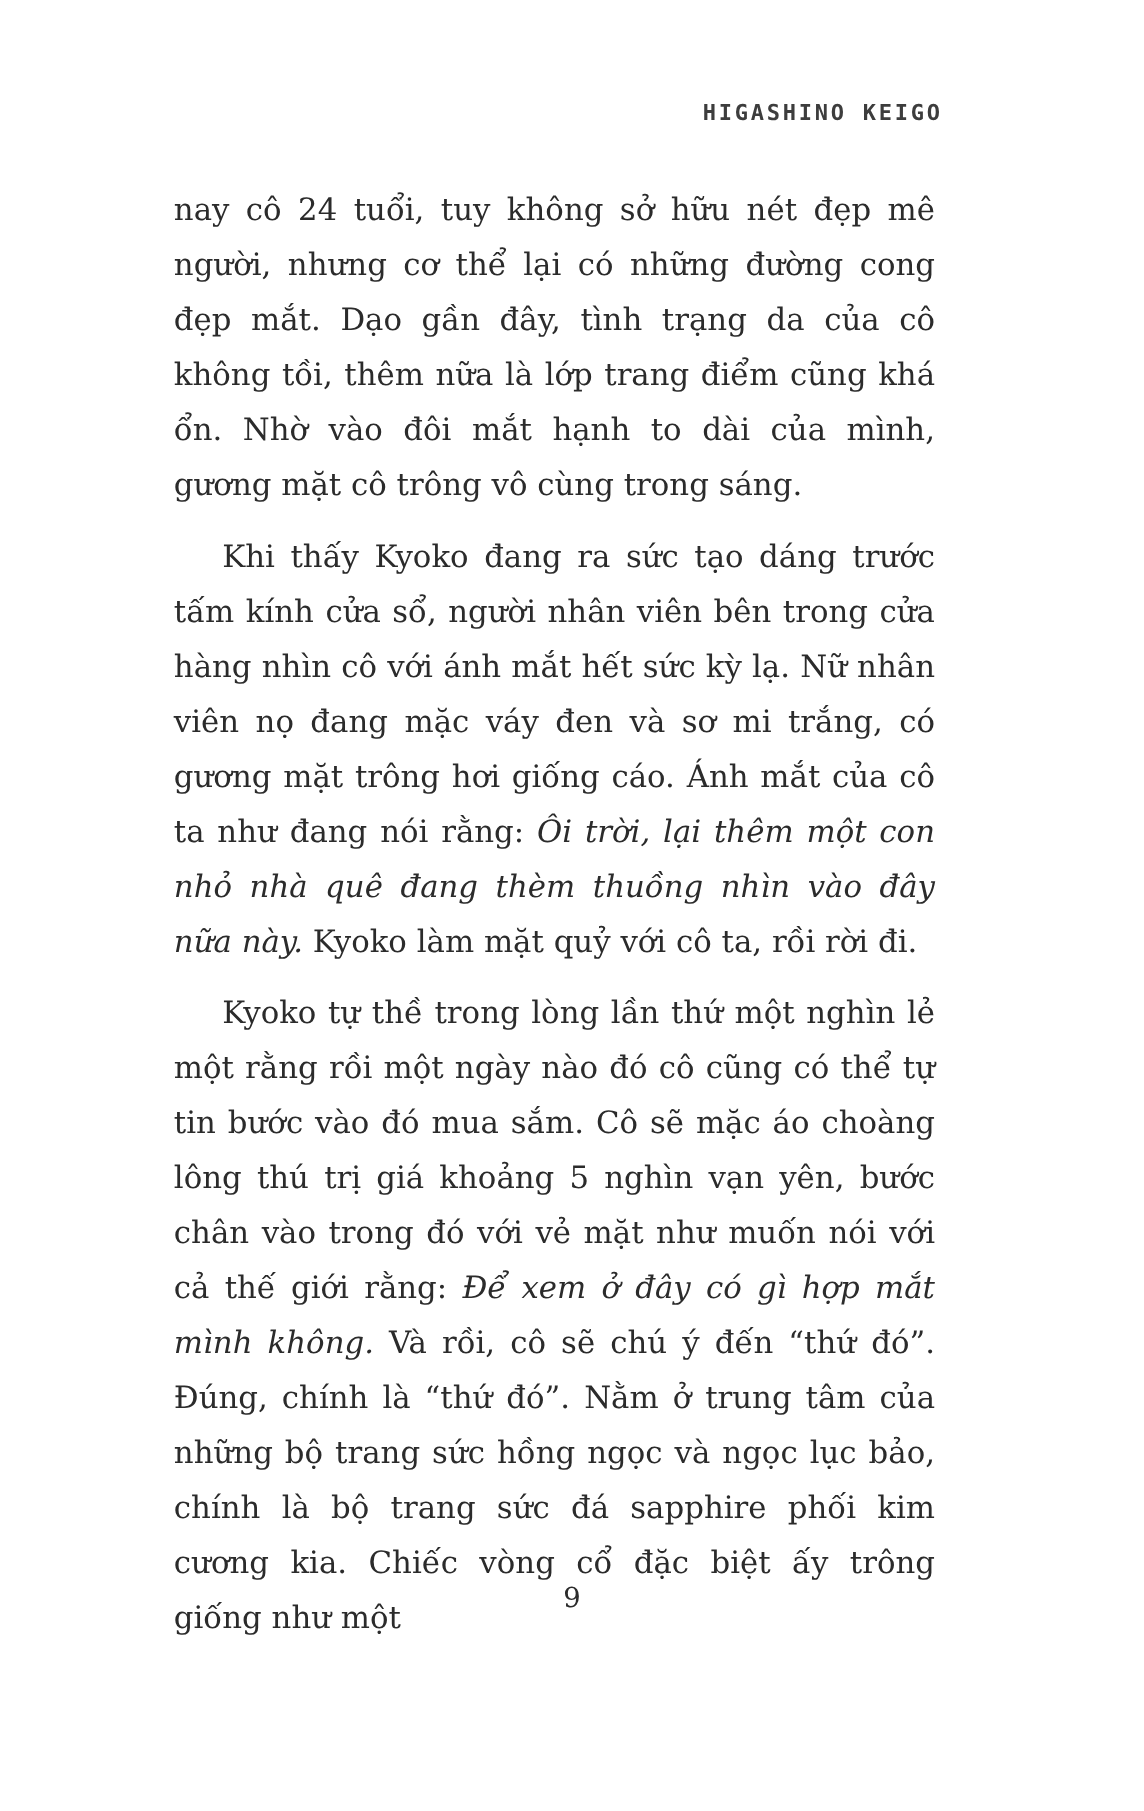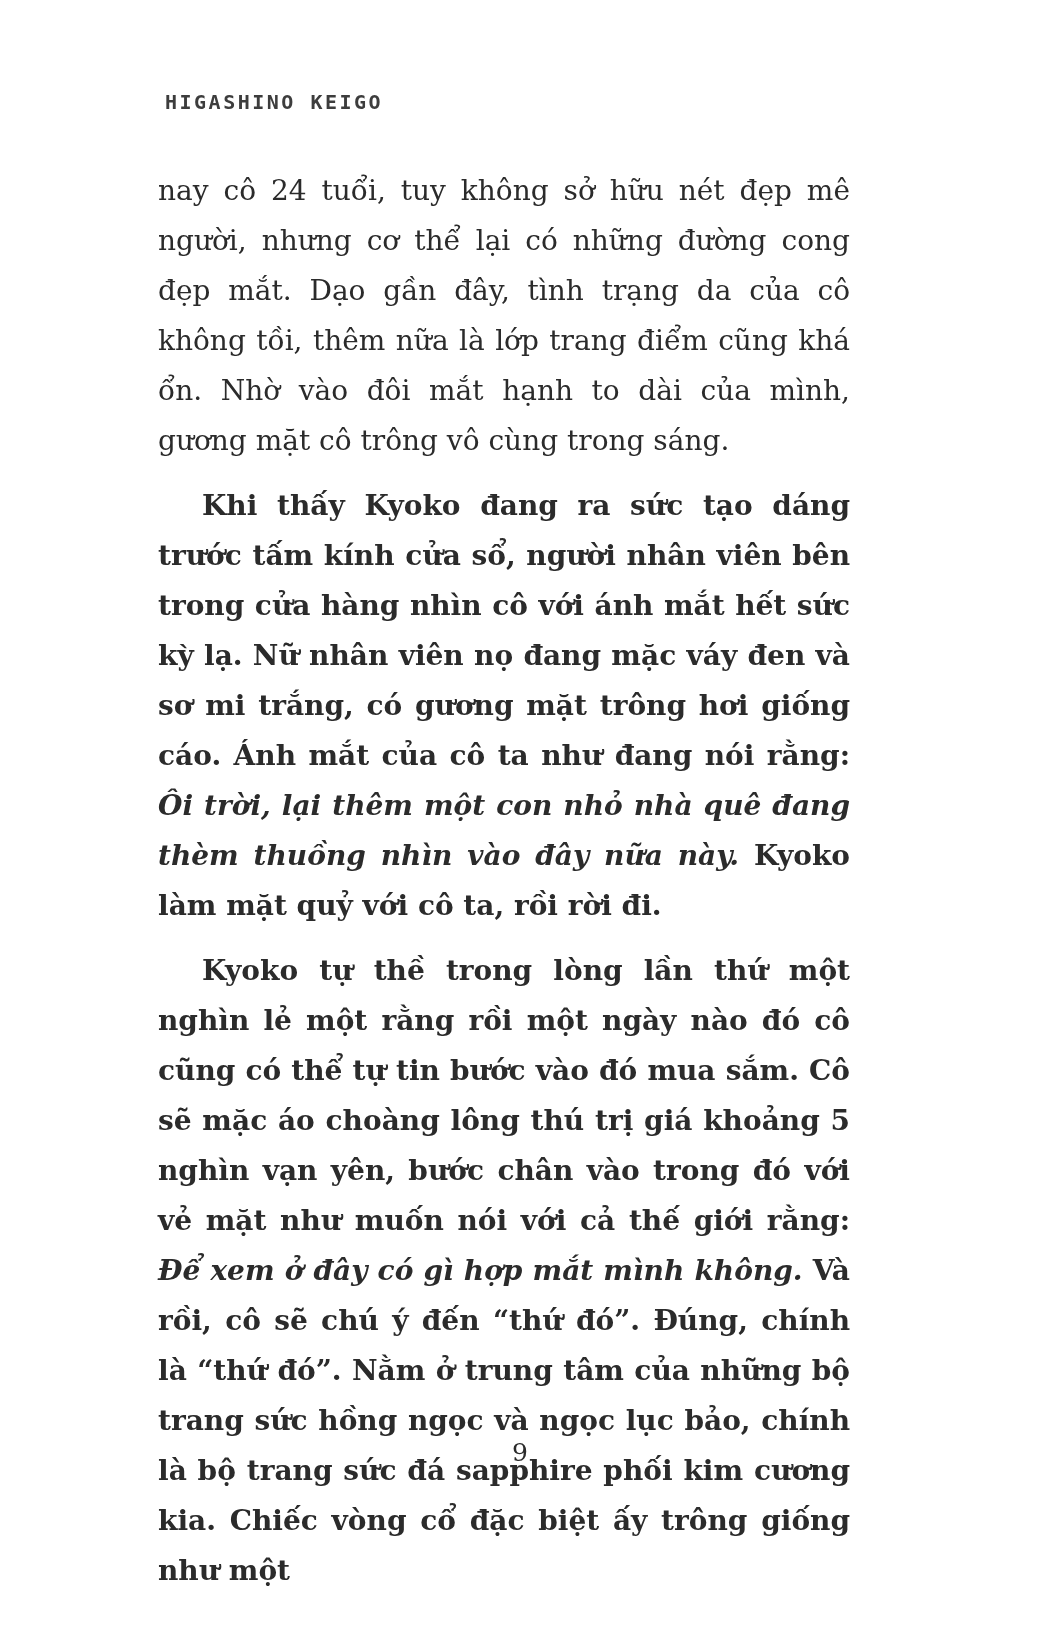--- a/index.html
+++ b/index.html
@@ -16,20 +16,21 @@
   .page {
     position: absolute;
     inset: 0;
     background: #ffffff;
   }
   .running-header {
     position: absolute;
     top: 90px;
     left: 165px;
     width: 692px;
+    text-align: right;
     font-family: "DejaVu Sans Mono", "Liberation Mono", monospace;
     font-weight: bold;
     font-size: 20px;
     letter-spacing: 2.5px;
     color: #3d3d3d;
   }
   .body-text {
     position: absolute;
     top: 166px;
     left: 158px;
@@ -37,21 +38,20 @@
     font-size: 28px;
     line-height: 50px;
     text-align: justify;
     color: #2b2b2b;
   }
   .body-text p {
     margin: 0 0 15px 0;
   }
   .body-text p.indent {
     text-indent: 44px;
-    font-weight: bold;
   }
   .body-text .italic {
     font-style: italic;
   }
   .page-number {
     position: absolute;
     top: 1438px;
     left: 0;
     width: 1040px;
     text-align: center;

